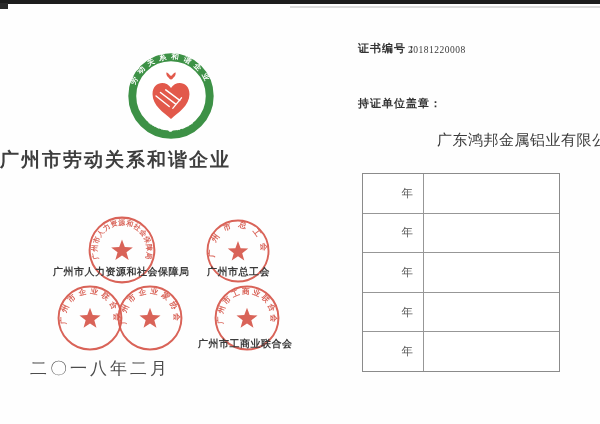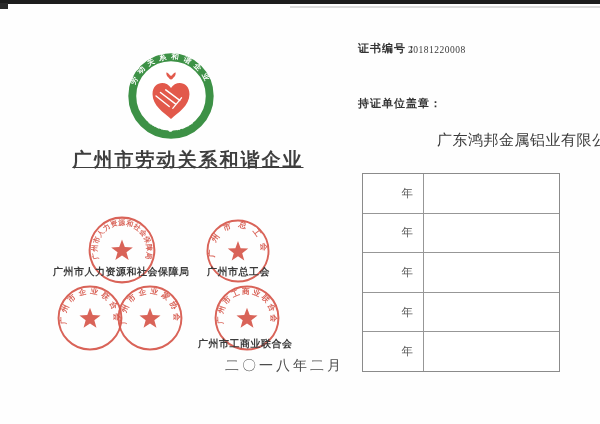--- a/index.html
+++ b/index.html
@@ -8,43 +8,43 @@
     overflow:hidden;font-family:"Liberation Sans",sans-serif;
   }
   
   .scan-bar{position:absolute;left:0;top:0;width:600px;height:4px;background:#1d1d1d;}
   .scan-bar2{position:absolute;right:0;top:6px;width:310px;height:2px;background:#dcdcdc;}
   .scan-nub{position:absolute;left:0;top:3px;width:8px;height:6px;background:#2a2a2a;}
 
   
   .left-page{position:absolute;left:0;top:0;width:344px;height:424px;}
   .emblem{position:absolute;left:127px;top:52px;width:88px;height:88px;}
-  .title-1{position:absolute;left:16px;top:147px;width:344px;text-align:center;
-    font-size:19px;font-weight:600;letter-spacing:2px;color:#3e3e3e;text-decoration:underline;}
+  .title-1{position:absolute;left:0;top:147px;width:344px;
+    font-size:19px;font-weight:600;letter-spacing:2px;color:#3e3e3e;}
   .title-2{position:absolute;left:0;top:181px;width:344px;text-align:center;
     font-size:19px;font-weight:600;letter-spacing:3px;color:#3e3e3e;}
 
   .seal{position:absolute;opacity:.92;}
   .seal svg{display:block;}
   .seal-circle{fill:none;stroke:#d6564a;stroke-width:2.3;}
   .seal-star{fill:#d6564a;}
   .seal-arc{fill:#d6564a;font-weight:bold;font-family:"Liberation Sans",sans-serif;}
   .arc-13{font-size:8px;letter-spacing:0.5px;}
   .arc-6{font-size:9.5px;letter-spacing:8px;}
   .arc-8{font-size:9px;letter-spacing:4px;}
   .arc-9{font-size:9px;letter-spacing:2.5px;}
 
   .seal-label{position:absolute;font-size:10px;font-weight:bold;color:#3b3b3b;
     letter-spacing:0.5px;white-space:nowrap;z-index:5;}
   .lbl-1{left:53px;top:265px;}
   .lbl-2{left:207px;top:265px;}
   .lbl-3{left:57px;top:337px;}
   .lbl-4{left:198px;top:337px;}
-  .issue-date{position:absolute;left:0;top:357px;width:344px;text-align:right;
-    font-size:14px;color:#4c4c4c;letter-spacing:3px;}
+  .issue-date{position:absolute;left:0;top:357px;width:344px;text-align:left;
+    font-size:17px;color:#4c4c4c;letter-spacing:3px;padding-left:30px;}
 
   
   .right-page{position:absolute;left:344px;top:0;width:256px;height:424px;}
   .field-label{position:absolute;font-size:11px;font-weight:bold;color:#333;
     letter-spacing:1px;white-space:nowrap;}
   .cert-no-label{left:14px;top:41px;}
   .holder-label{left:14px;top:96px;}
   .field-value{position:absolute;font-family:"Liberation Serif",serif;
     color:#3a3a3a;white-space:nowrap;}
   .cert-no-value{left:64px;top:45px;font-size:9.5px;letter-spacing:0.5px;text-align:right;}

